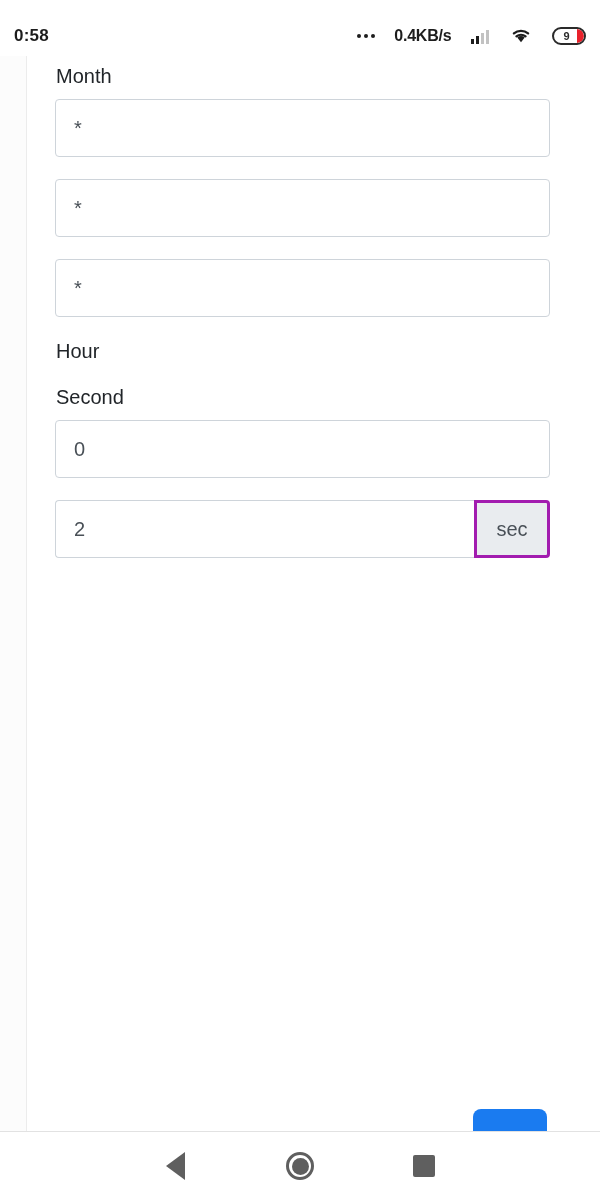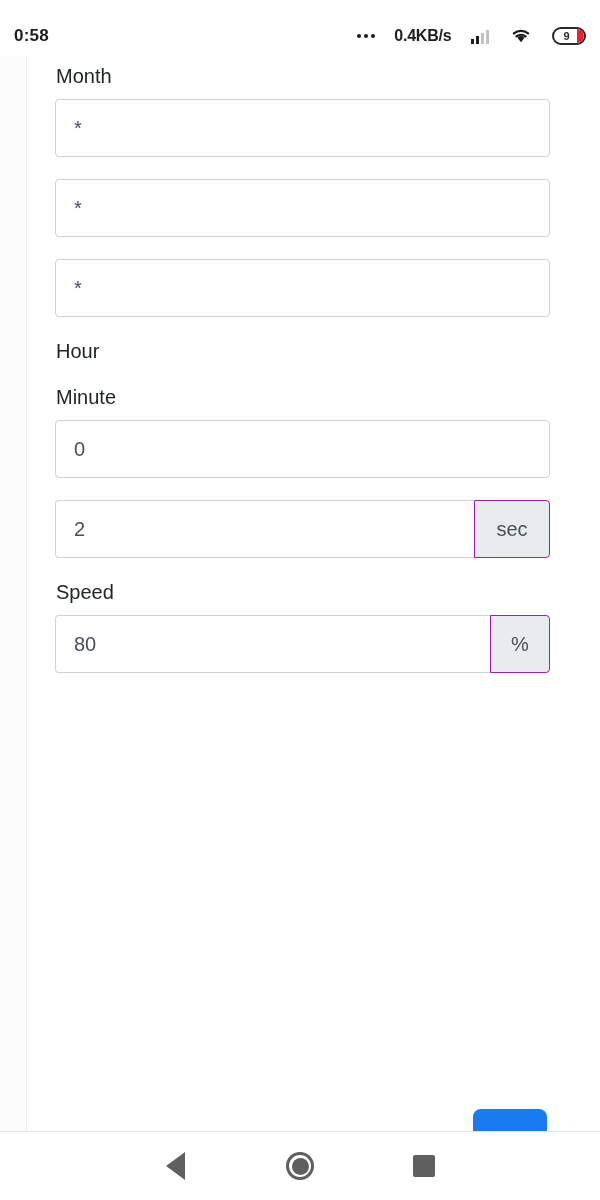--- a/index.html
+++ b/index.html
@@ -153,21 +153,21 @@
   .form-control.has-addon {
     border-top-right-radius: 0;
     border-bottom-right-radius: 0;
     border-right: 0;
   }
   .input-addon {
     display: flex;
     align-items: center;
     justify-content: center;
     background: #e9ecef;
-    border: 1px solid #a21caf;
+    border: 3px solid #a21caf;
     border-top-right-radius: 4px;
     border-bottom-right-radius: 4px;
     font-size: 20px;
     color: #495057;
     box-sizing: border-box;
   }
   .addon-sec { width: 76px; }
   .addon-pct { width: 60px; }
 
   
@@ -302,40 +302,33 @@
     </div>
 
     <div class="field">
       <div class="field-label">Hour</div>
     </div>
 
     <div class="field">
     </div>
 
     <div class="field">
-      <div class="field-label">Minute</div>
+      <div class="field-label">Second</div>
       <div class="input-group">
         <input class="form-control" type="text" value="0" style="">
       </div>
     </div>
 
     <div class="field">
       <div class="input-group">
         <input class="form-control has-addon" type="text" value="2" style="">
         <span class="input-addon addon-sec">sec</span>
       </div>
     </div>
 
-    <div class="field">
-      <div class="field-label">Speed</div>
-      <div class="input-group">
-        <input class="form-control has-addon" type="text" value="80" style="">
-        <span class="input-addon addon-pct">%</span>
-      </div>
-    </div>
 
   </div>
 
   <button class="fab">
     
   </button>
 </div>
 
 <div class="content-divider"></div>
 

